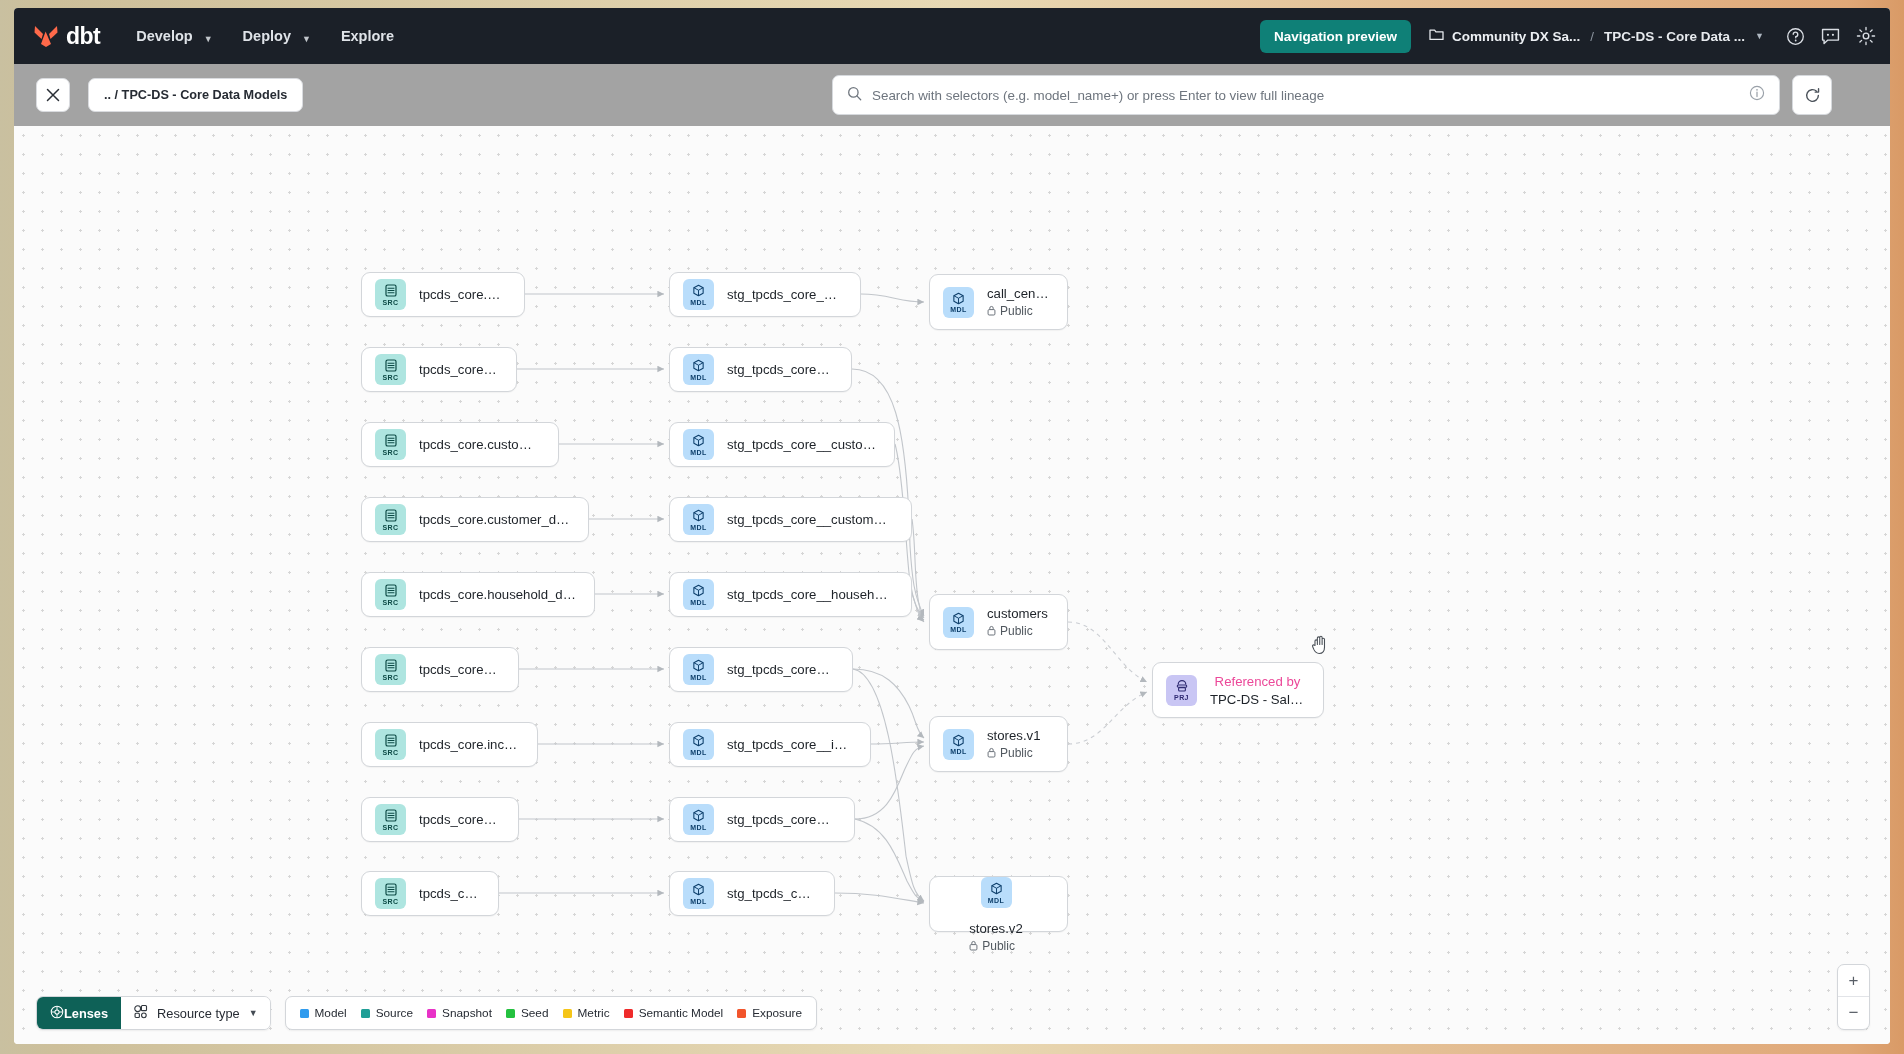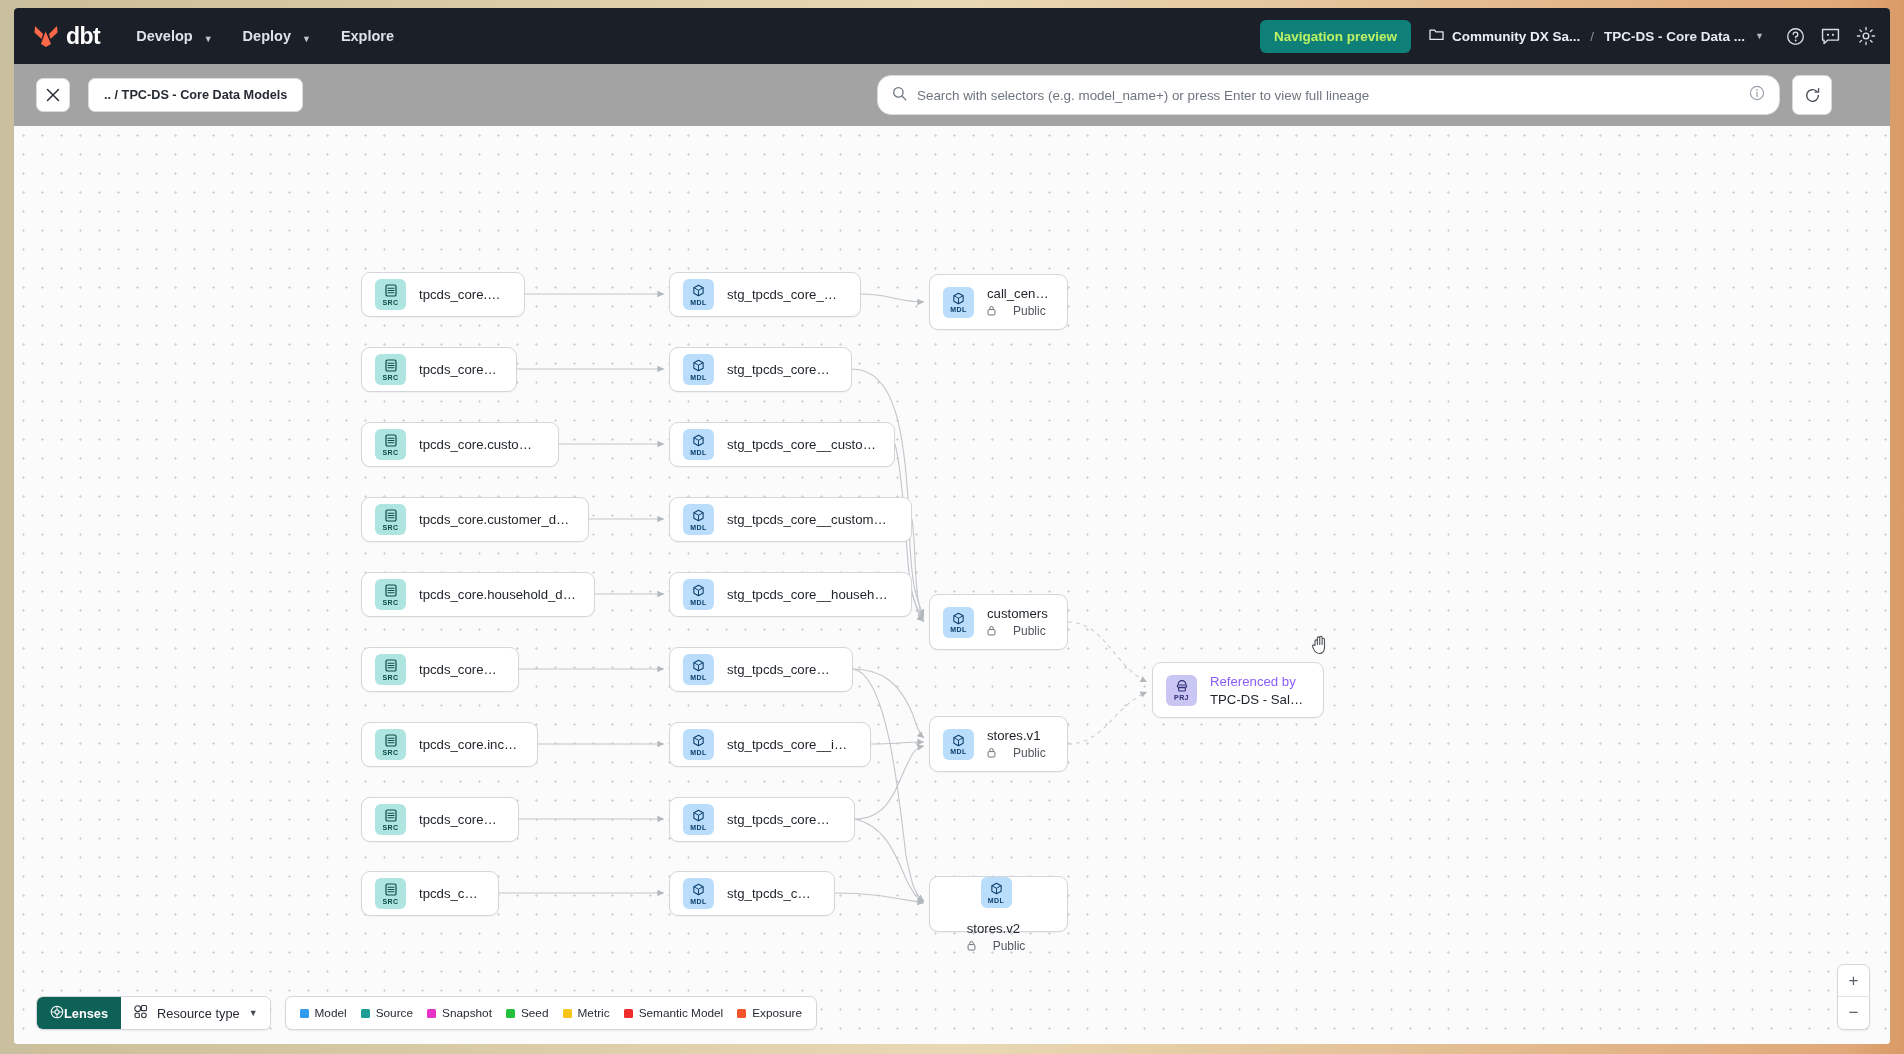--- a/index.html
+++ b/index.html
@@ -35,21 +35,21 @@
   .logo-mark { width: 28px; height: 26px; position: relative; }
   .logo-text { color:#fff; font-size: 23px; font-weight: 700; letter-spacing:-0.5px; }
   .navlink {
     color: #dfe3e8; font-size: 14.5px; font-weight: 600;
     margin-right: 30px; display: flex; align-items: flex-end; gap: 11px;
     cursor: pointer;
   }
   .navlink .chev { font-size: 9px; opacity: .85; }
   .spacer { flex: 1 1 auto; }
   #nav-preview-btn {
-    background: #0f8077; color: #bef264; font-size: 13.5px; font-weight: 600;
+    background: #0f8077; color: #ffffff; font-size: 13.5px; font-weight: 600;
     padding: 9px 14px; border-radius: 6px; cursor: pointer;
     margin-right: 18px;
   }
   .crumbs { display: flex; align-items: center; gap: 8px; color:#eceff3; font-size: 13.5px; font-weight: 700;}
   .crumbs .sep { color:#8a929d; font-weight: 400; margin: 0 2px;}
   .crumbs .proj { font-weight: 600; color:#e7eaee; }
   .crumbs .chev { font-size: 9px; color:#aeb6c0; font-weight:400; margin-left:2px;}
   .topicons { display:flex; align-items:center; gap: 16px; margin-left: 22px; }
   .topicons svg { display:block; }
 
@@ -67,22 +67,22 @@
   #breadcrumb-pill {
     margin-left: 18px; height: 34px; border: 1px solid #d9dbdf; border-radius: 7px;
     background: #fff; display: flex; align-items: center; padding: 0 15px;
     font-size: 12.7px; color: #262b33; font-weight: 600; cursor: pointer;
   }
   #search-wrap {
     position: absolute; left: 818px; width: 1000px; height: 40px;
     display: flex; align-items: center; gap: 12px;
   }
   #search-box {
-    flex: 1 1 auto; height: 40px; border: 1px solid #d6d9dd; border-radius: 14px;
-    background: #fff; display: flex; align-items: center; padding: 0 14px; gap: 10px; margin-left: 45px;
+    flex: 1 1 auto; height: 40px; border: 1px solid #d6d9dd; border-radius: 7px;
+    background: #fff; display: flex; align-items: center; padding: 0 14px; gap: 10px;
   }
   #search-input {
     border: none; outline: none; flex: 1 1 auto; font-size: 13.4px;
     color: #3c434d; font-family: "Liberation Sans", sans-serif; background: transparent;
   }
   #search-input::placeholder { color: #6e757e; }
   .refresh-btn {
     width: 40px; height: 40px; border: 1px solid #d6d9dd; border-radius: 7px;
     background: #fff; display:flex; align-items:center; justify-content:center; cursor:pointer;
   }
@@ -112,21 +112,21 @@
   .badge.mdl { background: #b9ddfb; color: #0d3f6b; }
   .badge.prj { background: #c9c6f4; color: #2f2a72; }
   .badge .glyph { font-size: 13px; height: 14px; display:flex; align-items:center;}
   .badge .tag { font-size: 7px; font-weight: 700; letter-spacing: .4px; margin-top: 1px;}
   .node .labels { display: flex; flex-direction: column; gap: 3px; min-width: 0; }
   .node .title {
     font-size: 13.2px; color: #1d2228; white-space: nowrap;
     overflow: hidden; text-overflow: ellipsis;
   }
   .node .sub {
-    font-size: 12px; color: #51585f; display: flex; align-items: center; gap: 17px;
+    font-size: 12px; color: #51585f; display: flex; align-items: center; gap: 4px;
   }
   .node .sub .lock { font-size: 11px; color:#6a7179; }
 
   .grab-cursor { position: absolute; pointer-events: none; font-size: 22px; color: #4b5158; }
 
   
   #bottombar {
     position: absolute; left: 22px; bottom: 14px;
     display: flex; align-items: center; gap: 14px; z-index: 6;
   }
@@ -650,21 +650,21 @@
         <span class="glyph">
           <svg width="12" height="13" viewBox="0 0 12 13">
                 <path d="M2.2 4.4a3.8 3.8 0 0 1 7.6 0" fill="none" stroke="#2f2a72" stroke-width="1.2"></path>
                 <rect x="1.3" y="5" width="9.4" height="2.2" rx="1" fill="none" stroke="#2f2a72" stroke-width="1.1"></rect>
                 <rect x="2.6" y="7.6" width="6.8" height="3.4" rx="1" fill="none" stroke="#2f2a72" stroke-width="1.1"></rect>
               </svg>
         </span>
         <span class="tag">PRJ</span>
       </div>
       <div class="labels">
-        <div class="title" style="color:#8b5cf6;">Referenced by</div>
+        <div class="title" style="color:#ec4899;text-align:center;">Referenced by</div>
         <div class="title">TPC-DS - Sales Analytics</div>
       </div>
     </div>
 
     <div class="grab-cursor" style="left:1297px;top:508px;">
       <svg width="19" height="21" viewBox="0 0 20 22">
         <path d="M4.2 12V7.4a1.25 1.25 0 0 1 2.5 0V11V4.2a1.25 1.25 0 0 1 2.5 0V11V3.6a1.25 1.25 0 0 1 2.5 0V11V5.6a1.25 1.25 0 0 1 2.5 0v8.2c0 4-2.3 6.6-5.6 6.6-3 0-4.4-1.6-5.5-4L1.8 13.3c-.5-1 .1-2 1.2-1.9z" fill="#ffffff" stroke="#4b5158" stroke-width="1.15" stroke-linejoin="round"></path>
       </svg>
     </div>
 

